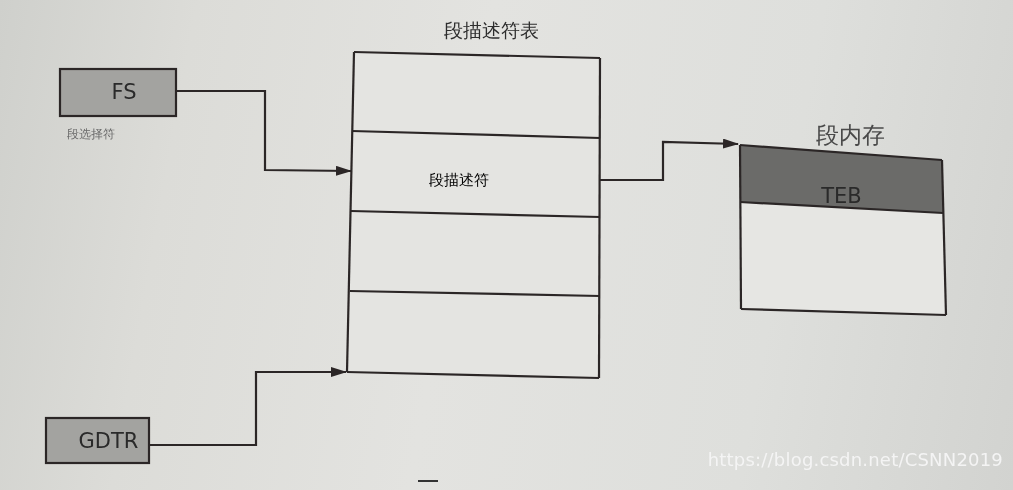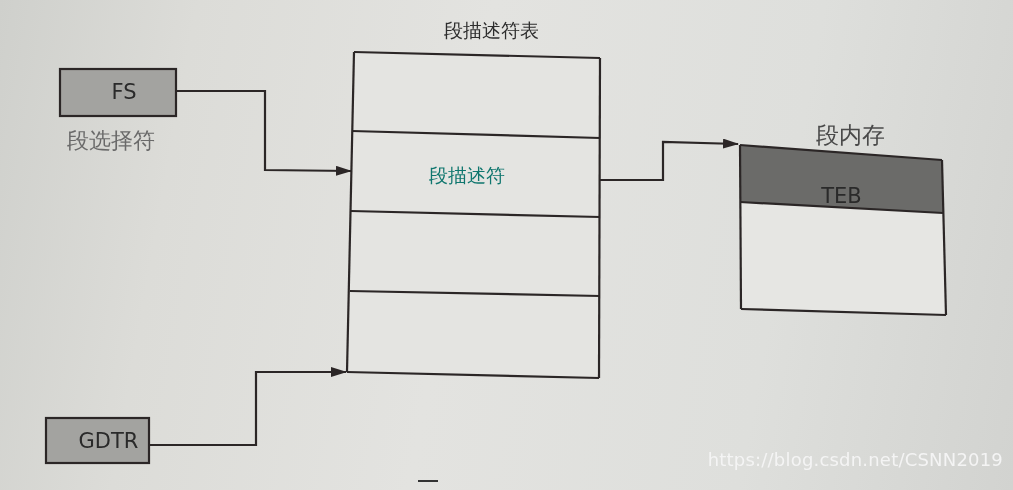--- a/index.html
+++ b/index.html
@@ -5,23 +5,23 @@
   html, body { margin: 0; padding: 0; }
   body {
     width: 1013px; height: 490px; overflow: hidden;
     background: linear-gradient(100deg, #cfd0cc 0%, #dcdcd8 18%, #e3e3e0 45%, #dedfdc 75%, #d2d3d0 100%);
     font-family: "DejaVu Sans", "Liberation Sans", sans-serif;
     position: relative;
   }
   .stage { position: absolute; left: 0; top: 0; width: 1013px; height: 490px; }
   .lbl { position: absolute; color: #3a3a3a; white-space: nowrap; }
   .title-lbl { font-size: 19px; color: #2e2e2e; }
-  .sub-lbl { font-size: 22px; color: #6a6a6a; }
+  .sub-lbl { font-size: 12px; color: #6a6a6a; }
   .box-text { position: absolute; font-size: 21px; color: #2a2a2a; text-align: center; }
-  .cell-text { font-size: 19px; color: #0f766e; }
+  .cell-text { font-size: 15px; color: #000000; margin-top: 8px; }
   .watermark { position: absolute; right: 10px; bottom: 20px; font-size: 18px; color: #f4f4f4; letter-spacing: 0.2px; }
   .fig-frag { position: absolute; left: 418px; top: 480px; width: 20px; height: 12px; border-top: 2px solid #333; }
 </style>
 </head>
 <body>
 
 <div class="stage">
 
   <svg width="1013" height="490" viewBox="0 0 1013 490" style="position:absolute;left:0;top:0">
     <defs>

